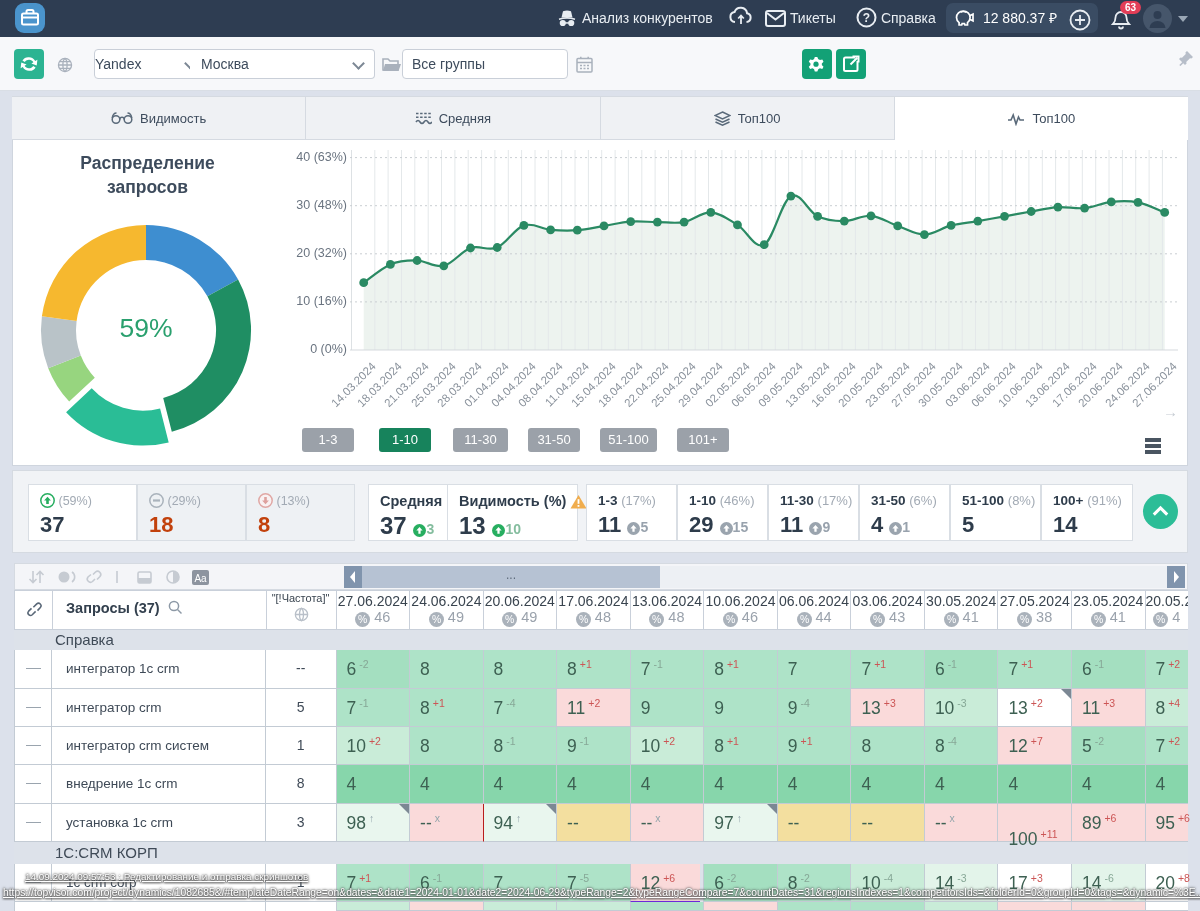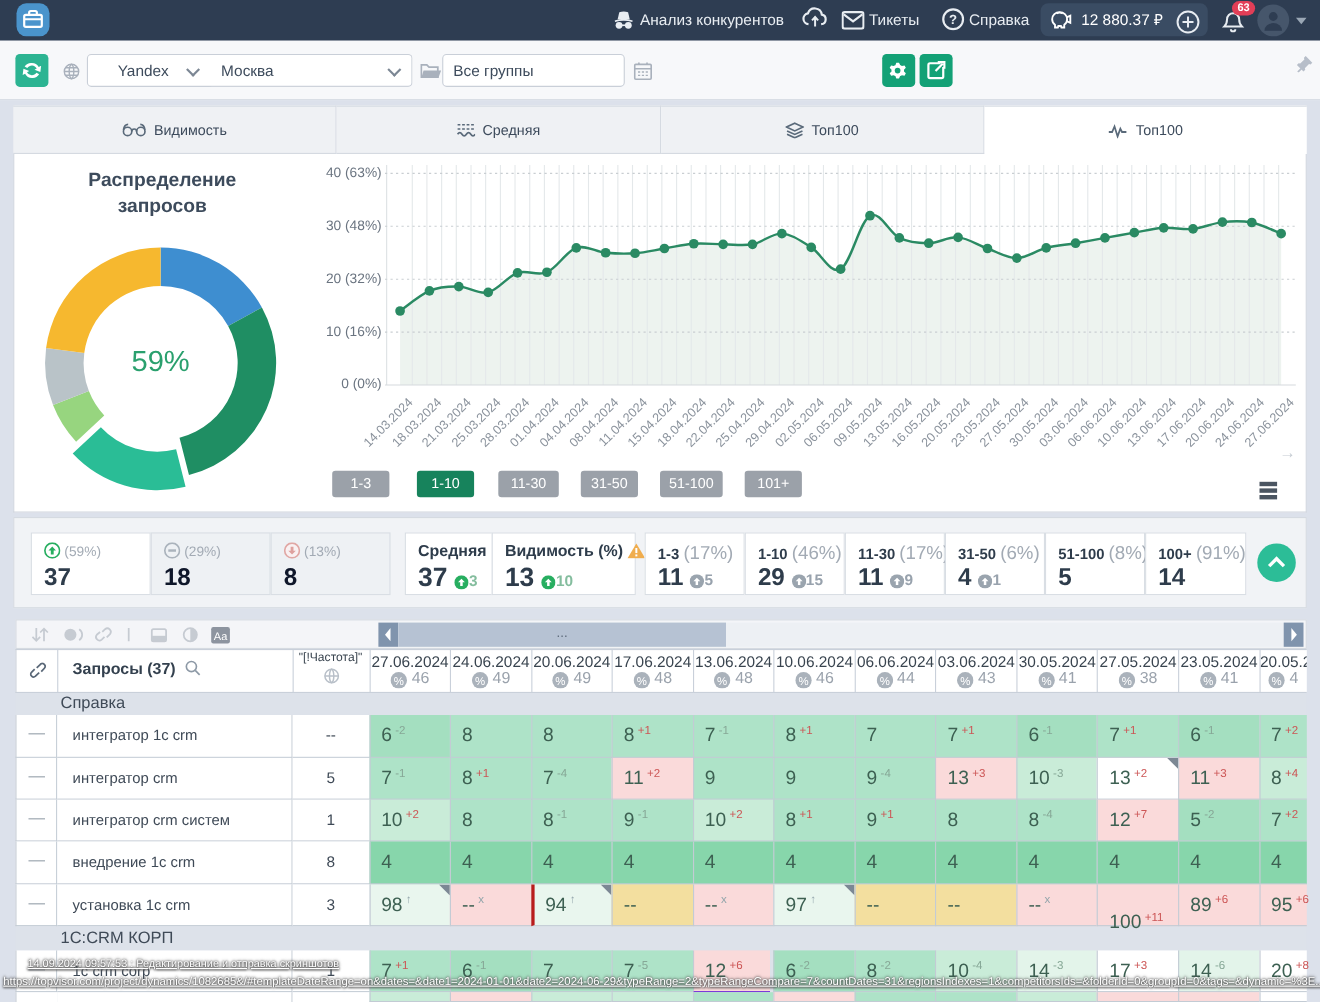--- a/index.html
+++ b/index.html
@@ -107,21 +107,21 @@
           <path d="M15 21.8 a7 7 0 0 1 -6.2 -3.8 l-2.2 1.2 0.7 -5.6 5.3 2 -2 1.1 a5 5 0 0 0 8.6 0.4 l2.4 1.4 A7 7 0 0 1 15 21.8 Z"></path>
         </g>
       </svg>
   </div>
   <svg class="abs" style="left:57px;top:20px" width="16" height="16" viewBox="0 0 20 20">
       <g fill="none" stroke="#a9b1bc" stroke-width="1.6">
         <circle cx="10" cy="10" r="8.2"></circle>
         <path d="M10 1.8 c-3.5 2.3 -3.5 14 0 16.4 c3.5 -2.3 3.5 -14 0 -16.4 Z M1.8 10 h16.4 M3 5.8 h14 M3 14.2 h14"></path>
       </g>
     </svg>
-  <div class="sel" style="left:79px;width:113px;border-radius:4px 0 0 4px;padding-left:27px;">Yandex<span class="chevd" style="position:absolute;right:11px;top:9px;"></span></div>
+  <div class="sel" style="left:94px;width:113px;border-radius:4px 0 0 4px;padding-left:0;">Yandex<span class="chevd" style="position:absolute;right:11px;top:9px;"></span></div>
   <div class="sel" style="left:190px;width:185px;border-left:none;border-radius:0 4px 4px 0;">Москва<span class="chevd" style="position:absolute;right:11px;top:9px;"></span></div>
   <svg class="abs" style="left:382px;top:20px" width="19" height="15" viewBox="0 0 19 15">
       <path d="M1 2 h5 l2 2 h8 v9 H1 Z" fill="none" stroke="#a9b1bc" stroke-width="1.6"></path>
       <path d="M3 7 h16 l-2.5 7 H1 Z" fill="#a9b1bc"></path>
     </svg>
   <div class="sel" style="left:402px;width:166px;border-radius:4px;padding-left:9px;">Все группы</div>
   <svg class="abs" style="left:576px;top:19px" width="17" height="17" viewBox="0 0 17 17">
       <g fill="none" stroke="#a9b1bc" stroke-width="1.5">
         <rect x="1" y="2.5" width="15" height="13.5" rx="1"></rect>
         <path d="M1 6.5 h15 M4.8 2.5 V0.8 M12.2 2.5 V0.8"></path>
@@ -333,23 +333,23 @@
   <div style="height:3.5px;background:#4a5561;"></div>
 </div>
 <div class="abs" style="left:1163px;top:403px;color:#c6ccd3;font-size:15px;">→</div>
 
 <div class="abs" style="left:12px;top:470px;width:1176px;height:83px;background:#f1f3f6;border:1px solid #d5dae1;"></div>
 <style>
 .scard{position:absolute;top:484px;height:57px;background:#fff;border:1px solid #d9dee4;}
 .scard .lab{position:absolute;left:11px;top:8px;font-size:12.5px;color:#a2aab4;white-space:nowrap;}
 .scard .num{position:absolute;left:11px;top:27px;font-size:22px;font-weight:bold;color:#2e3c4b;}
 .muted{background:#eef1f4;}
-.muted .num{color:#0f172a;}
+.muted .num{color:#c2410c;}
 .g3 .lab1{position:absolute;left:11px;top:8px;font-size:13.5px;font-weight:bold;color:#2e3c4b;white-space:nowrap;}
-.g3 .lab1 span{font-weight:normal;color:#a2aab4;font-size:17px;margin-top:40px;}
+.g3 .lab1 span{font-weight:normal;color:#a2aab4;font-size:13px;margin-top:40px;}
 .cicon{display:inline-block;vertical-align:-3px;}
 .delta{font-size:14px;color:#98a2ad;}
 .deltag{font-size:14px;color:#84bd9e;}
 </style>
 <svg width="0" height="0">
     <defs>
 <g id="cup">
         <circle cx="7.5" cy="7.5" r="7.5" fill="#9aa4ae"></circle>
         <path d="M7.5 3.6 L11.1 7.4 H8.8 V11.3 H6.2 V7.4 H3.9 Z" fill="#fff"></path>
       </g>
@@ -763,21 +763,21 @@
   </div>
 <div class="abs" style="left:335.5px;top:803.7px;width:73.6px;height:38.3px;background:#e9f6ee;border-left:1px solid #c3cbd4;border-bottom:1px solid #c3cbd4;">
     <div style="position:absolute;left:10px;top:8px;font-size:17.5px;color:#3d6052;white-space:nowrap;">98<span style="font-size:10.5px;color:#93a5ab;vertical-align:7px;margin-left:3px;">↑</span></div>
     <svg style="position:absolute;right:0;top:0" width="10" height="10">
       <path d="M0 0 H10 V10 Z" fill="#7c8894"></path>
     </svg>
   </div>
 <div class="abs" style="left:409.1px;top:803.7px;width:73.6px;height:38.3px;background:#fadada;border-left:1px solid #c3cbd4;border-bottom:1px solid #c3cbd4;">
     <div style="position:absolute;left:10px;top:8px;font-size:17.5px;color:#3d6052;white-space:nowrap;">--<span style="font-size:10.5px;color:#93a5ab;vertical-align:7px;margin-left:3px;">x</span></div>
   </div>
-<div class="abs" style="left:482.6px;top:803.7px;width:73.5px;height:38.3px;background:#e9f6ee;border-left:3px solid #b91c1c;border-bottom:1px solid #c3cbd4;">
+<div class="abs" style="left:482.6px;top:803.7px;width:73.5px;height:38.3px;background:#e9f6ee;border-left:1px solid #b91c1c;border-bottom:1px solid #c3cbd4;">
     <div style="position:absolute;left:10px;top:8px;font-size:17.5px;color:#3d6052;white-space:nowrap;">94<span style="font-size:10.5px;color:#93a5ab;vertical-align:7px;margin-left:3px;">↑</span></div>
     <svg style="position:absolute;right:0;top:0" width="10" height="10">
       <path d="M0 0 H10 V10 Z" fill="#7c8894"></path>
     </svg>
   </div>
 <div class="abs" style="left:556.1px;top:803.7px;width:73.6px;height:38.3px;background:#f3df9f;border-left:1px solid #c3cbd4;border-bottom:1px solid #c3cbd4;">
     <div style="position:absolute;left:10px;top:8px;font-size:17.5px;color:#3d6052;white-space:nowrap;">--<span style="font-size:10.5px;color:#86a796;vertical-align:7px;margin-left:3px;"></span></div>
   </div>
 <div class="abs" style="left:629.7px;top:803.7px;width:73.5px;height:38.3px;background:#fadada;border-left:1px solid #c3cbd4;border-bottom:1px solid #c3cbd4;">
     <div style="position:absolute;left:10px;top:8px;font-size:17.5px;color:#3d6052;white-space:nowrap;">--<span style="font-size:10.5px;color:#93a5ab;vertical-align:7px;margin-left:3px;">x</span></div>

